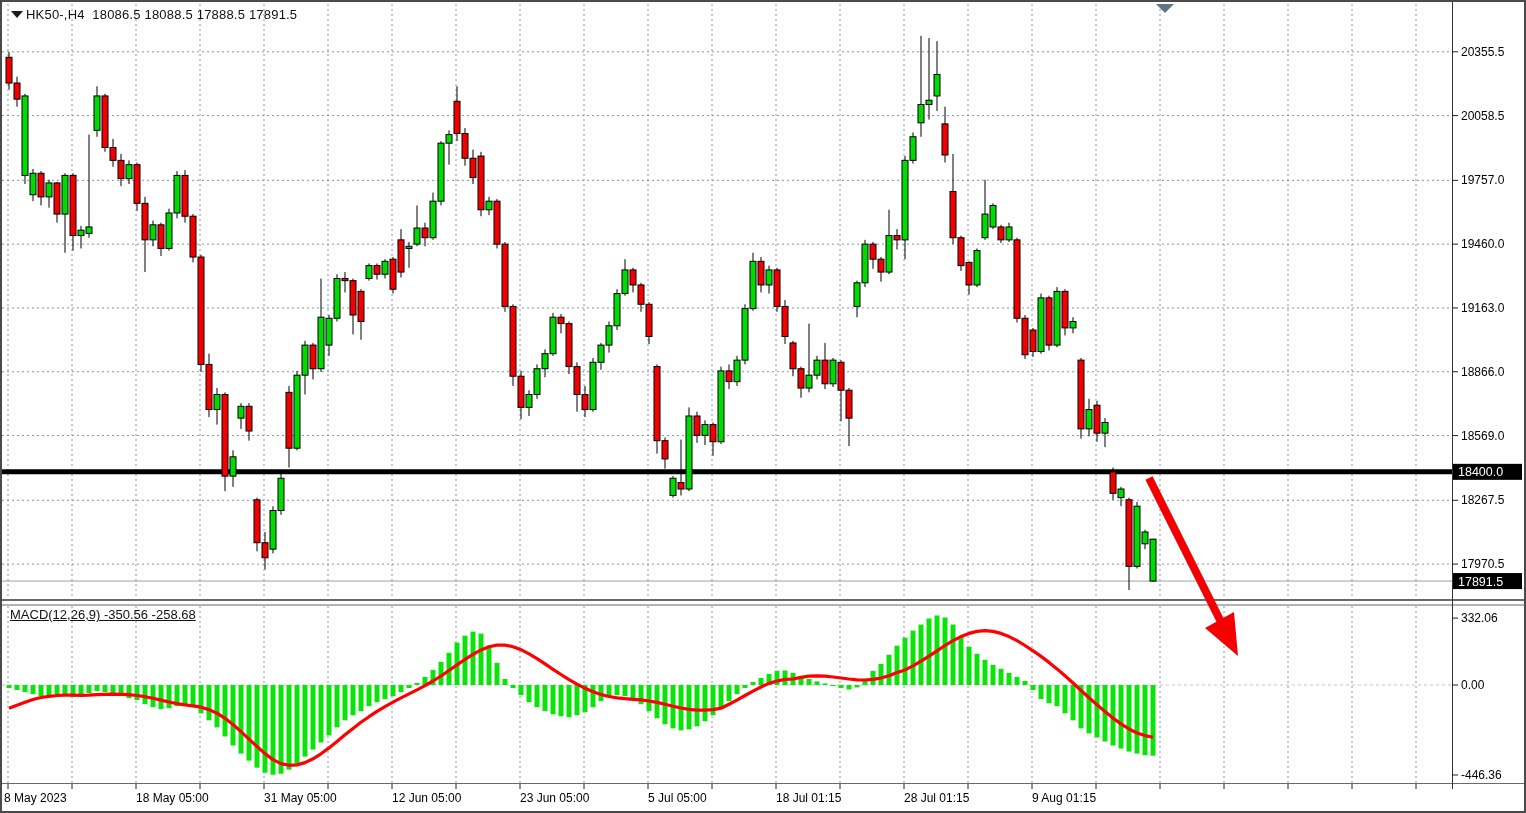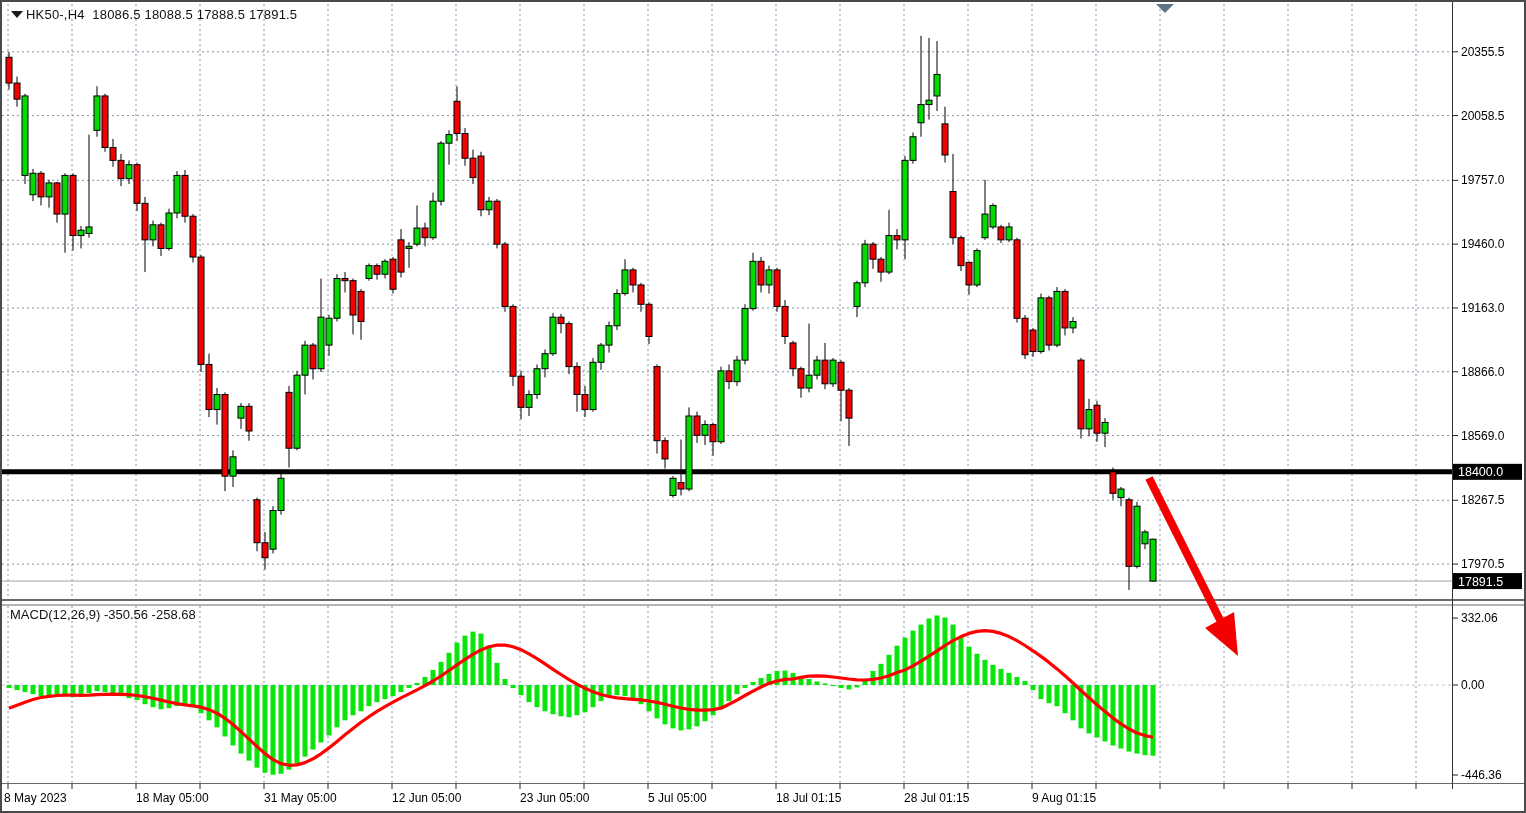--- a/index.html
+++ b/index.html
@@ -6,21 +6,21 @@
   .window{position:relative;width:1526px;height:813px;box-sizing:border-box;
     border:2px solid #4a4a4a;background:#ffffff;overflow:hidden;
     font-family:"Liberation Sans",sans-serif;}
   #chart-svg{position:absolute;left:0;top:0;}
   .title-bar{position:absolute;left:24px;top:5px;font-size:13px;color:#111;
     letter-spacing:0.2px;white-space:pre;z-index:5;}
   .sym-tri{position:absolute;left:9px;top:9px;width:0;height:0;z-index:5;
     border-left:6px solid transparent;border-right:6px solid transparent;
     border-top:7px solid #1a1a1a;}
   .macd-label{position:absolute;left:8px;top:605px;font-size:13px;color:#111;
-    white-space:pre;z-index:5;}
+    white-space:pre;z-index:5;text-decoration:underline;}
 </style>
 </head>
 <body>
 
 <div class="window">
   <span class="sym-tri"></span>
   <div class="title-bar">HK50-,H4  18086.5 18088.5 17888.5 17891.5</div>
   <div class="macd-label">MACD(12,26,9) -350.56 -258.68</div>
   <svg id="chart-svg" width="1522" height="809">
       <line x1="6" y1="2" x2="6" y2="597" stroke="#8494a5" stroke-width="1" stroke-dasharray="2,3"></line>

